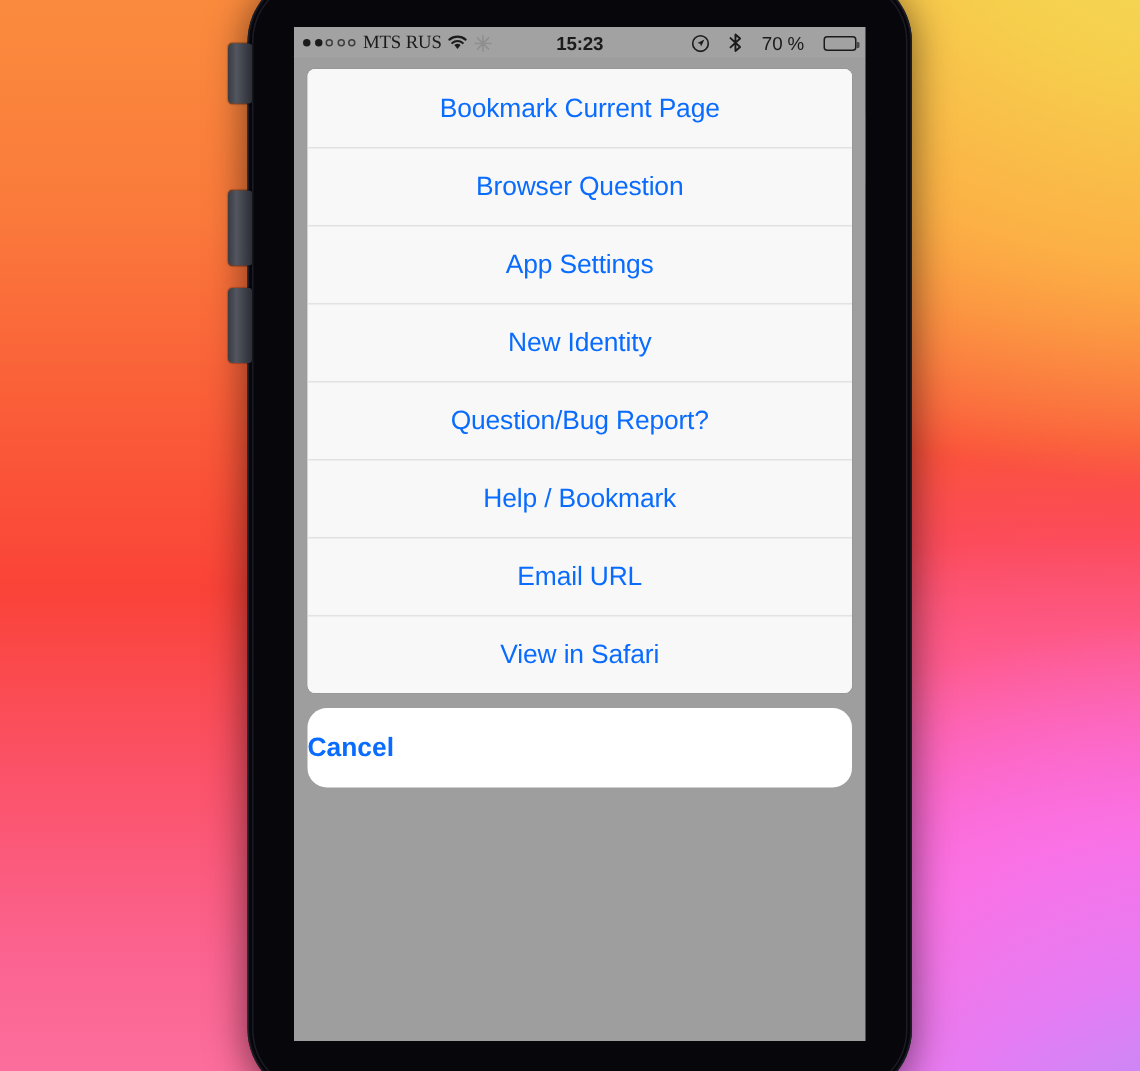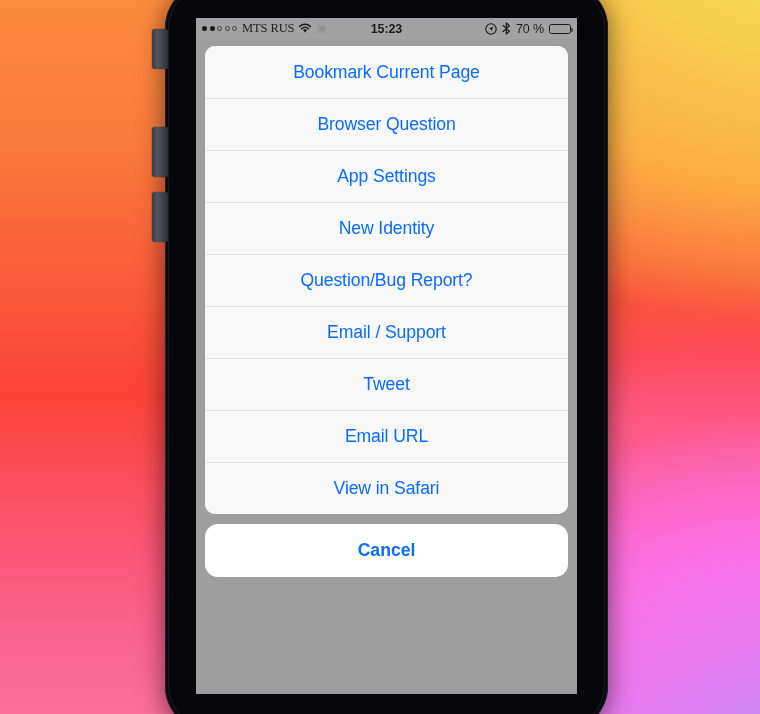--- a/index.html
+++ b/index.html
@@ -95,21 +95,21 @@
     width:100%; height:21px;
     background:#a2a2a2;
     display:flex; align-items:center;
     padding:0 6px;
     font-size:12.5px;
     color:#1b1b1b;
     letter-spacing:-0.1px;
     z-index:5;
   }
   .sb-left, .sb-right { display:flex; align-items:center; gap:4px; flex:1; }
-  .sb-right { justify-content:flex-end; gap:5px; }
+  .sb-right { justify-content:flex-end; gap:13px; }
   .sb-center {
     position:absolute; left:0; right:0;
     text-align:center;
     font-weight:bold;
     font-size:12.5px;
     pointer-events:none;
   }
   .dots { display:flex; align-items:center; gap:2.5px; }
   .dot { width:5px; height:5px; border-radius:50%; background:#1b1b1b; }
   .dot.hollow { background:transparent; border:1px solid #3d3d3d; width:5px; height:5px; }
@@ -134,21 +134,21 @@
   
   #sheet-wrap {
     position:absolute;
     left:0; right:0; bottom:0; top:21px;
     padding:7px 9px 9px 9px;
     display:flex; flex-direction:column; justify-content:flex-start;
     z-index:4;
   }
   #action-list {
     background:#f7f7f7;
-    border-radius:10px;
+    border-radius:5px;
     overflow:hidden;
     box-shadow:0 0 0 0.5px rgba(0,0,0,0.06);
   }
   .sheet-item {
     height:52px;
     display:flex; align-items:center; justify-content:center;
     color:#0a6cff;
     font-size:17.6px;
     letter-spacing:-0.1px;
     background:#f8f8f8;
@@ -159,21 +159,21 @@
     content:"";
     position:absolute; left:0; right:0; top:0;
     height:1px;
     background:#e2e2e4;
   }
   #cancel-button {
     margin-top:10px;
     height:53px;
     background:#fff;
     border-radius:13px;
-    display:flex; align-items:center; justify-content:center;
+    display:flex; align-items:center; 
     color:#0a6cff;
     font-size:17.6px;
     font-weight:bold;
     cursor:pointer;
   }
   #sheet-backdrop {
     position:absolute; left:0; right:0; top:21px; bottom:0;
     background:#9e9e9e;
     z-index:3;
   }
@@ -266,24 +266,21 @@
           <div class="sheet-item">
             <span>App Settings</span>
           </div>
           <div class="sheet-item">
             <span>New Identity</span>
           </div>
           <div class="sheet-item">
             <span>Question/Bug Report?</span>
           </div>
           <div class="sheet-item">
-            <span>Email / Support</span>
-          </div>
-          <div class="sheet-item">
-            <span>Tweet</span>
+            <span>Help / Bookmark</span>
           </div>
           <div class="sheet-item">
             <span>Email URL</span>
           </div>
           <div class="sheet-item">
             <span>View in Safari</span>
           </div>
         </div>
 
         <div id="cancel-button">

